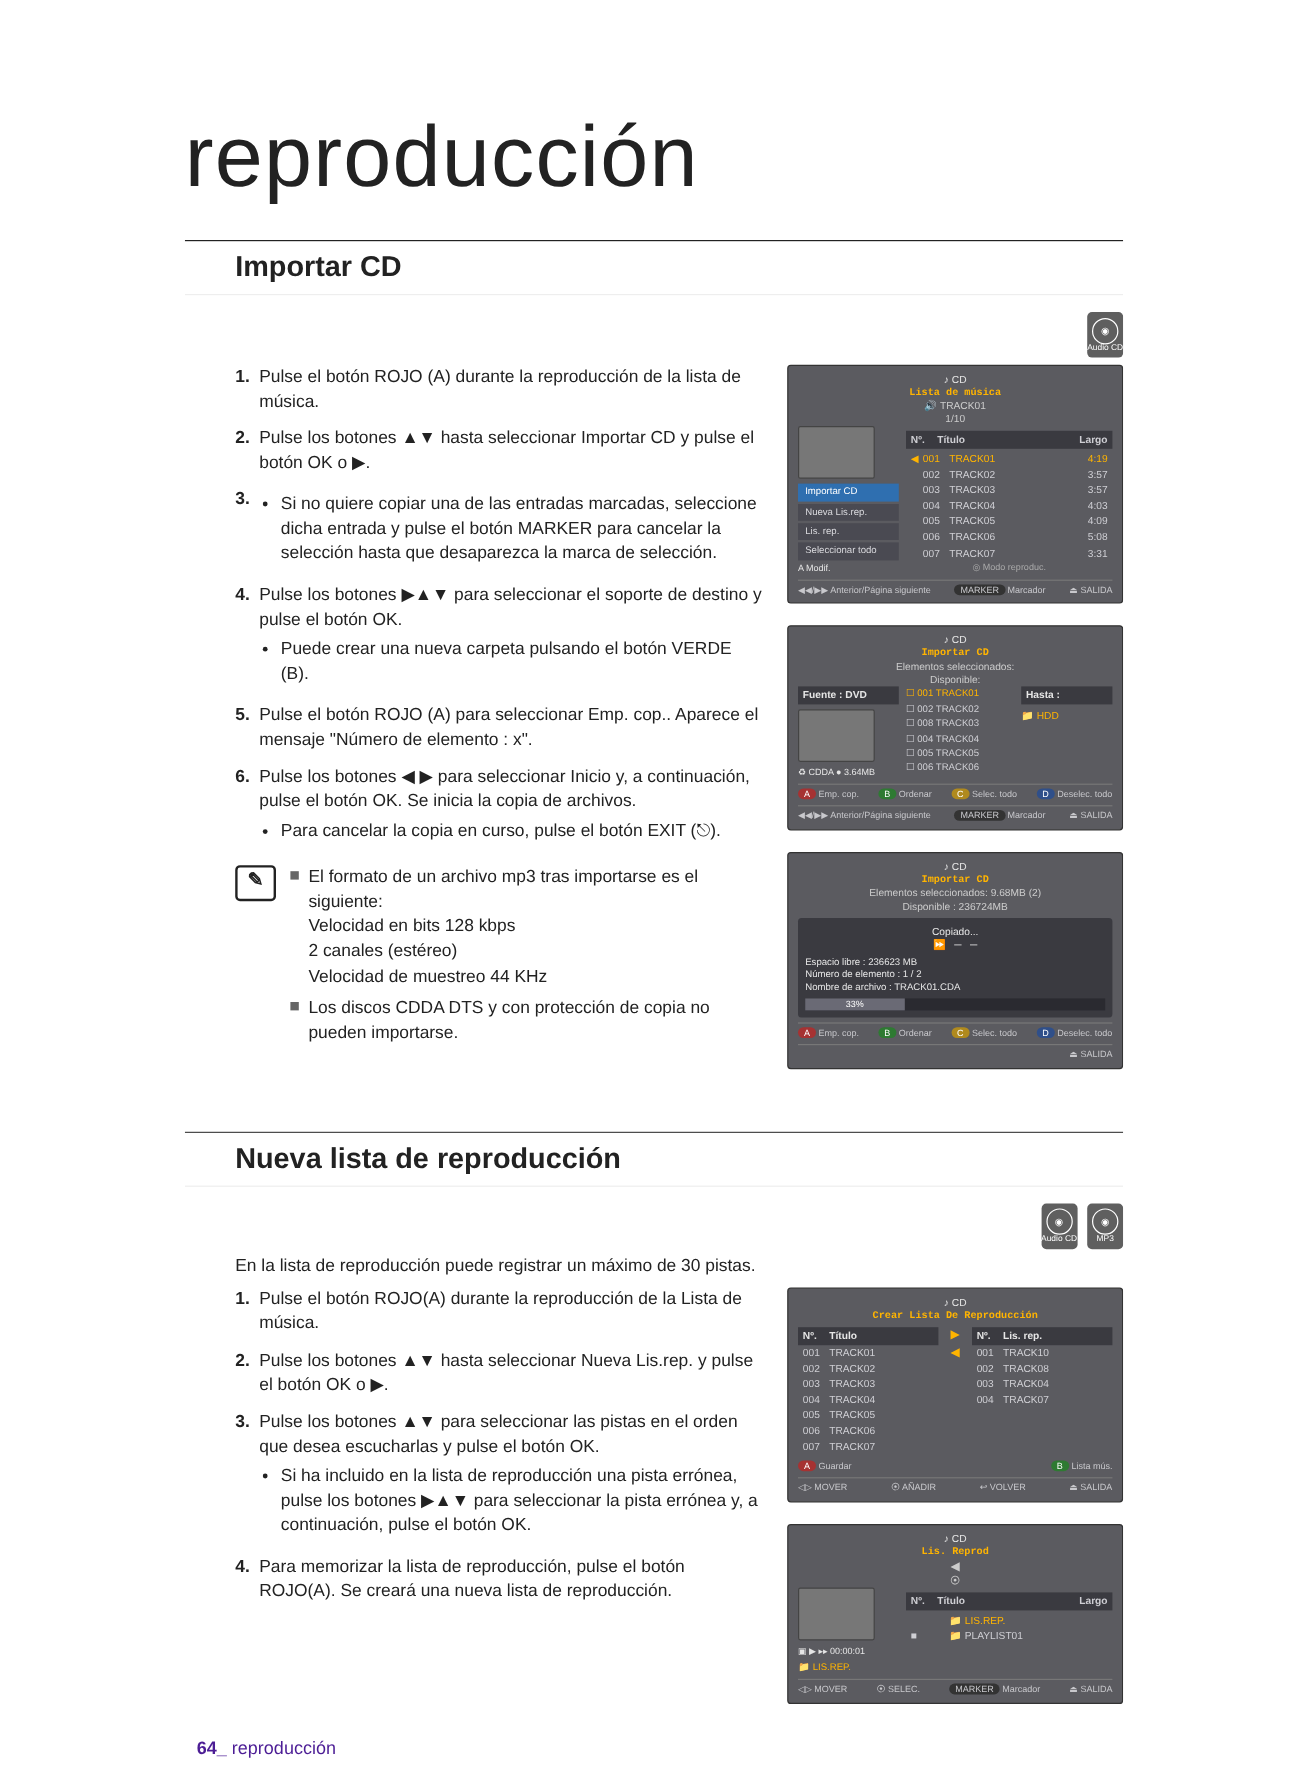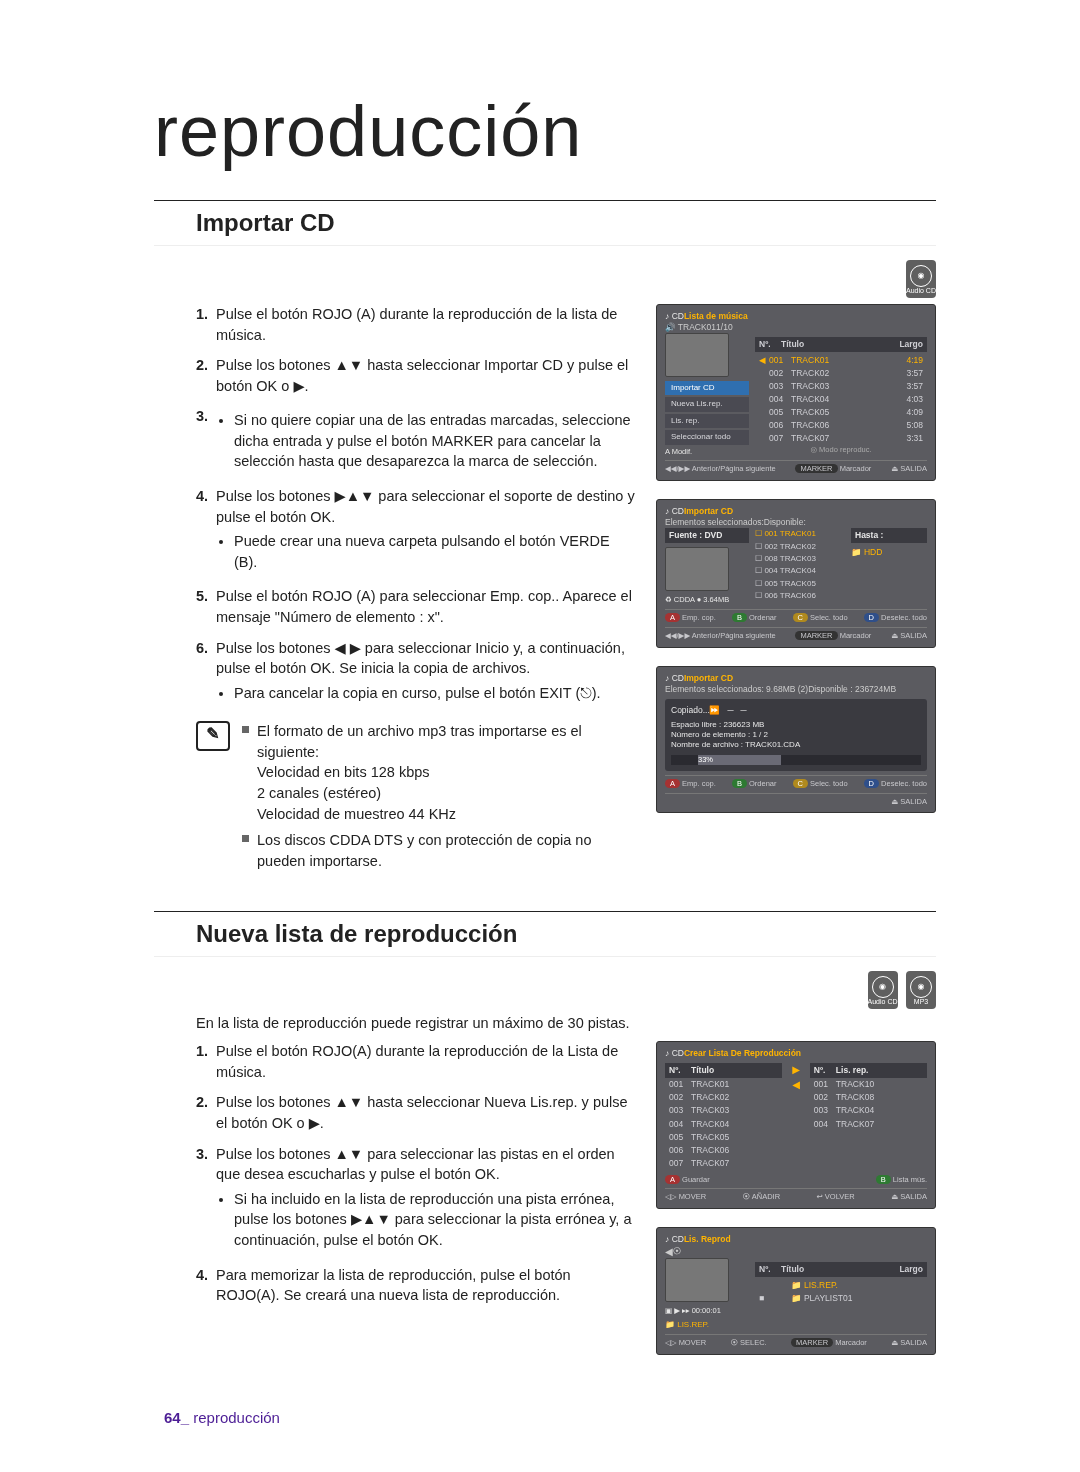--- a/index.html
+++ b/index.html
@@ -140,23 +140,25 @@
     border: 1px solid #333;
     border-radius: 3px;
     color: #e6e6e6;
     font-size: 8.5px;
     margin-bottom: 18px;
     padding: 6px 8px 6px 8px;
     line-height: 1.3;
   }
   .sc-row {
     display: flex;
+    justify-content: space-between;
     align-items: center;
-  }
-  .sc-title { color: #ffb400; font-weight: bold; }
+    flex-direction: column;
+  }
+  .sc-title { color: #ffb400; font-weight: bold; font-family: Liberation Mono, monospace; }
   .sc-sub   { color: #ccc; }
   .thumb {
     width: 62px;
     height: 42px;
     background: #777;
     border: 1px solid #444;
     border-radius: 2px;
   }
   .tbl-head {
     background: #3a3a40;
@@ -245,25 +247,24 @@
     height:10px;
     width:100%;
     margin-top:4px;
     position:relative;
   }
   .prog-fill {
     position:absolute;
     left:0;top:0;bottom:0;
     background:#6a6a75;
     width:33%;
-    text-align:left;
+    text-align:center;
     font-size:7.5px;
     line-height:10px;
     color:#fff;
-    margin-left:27px;
   }
   .two-list {
     display:flex;
     gap:10px;
     margin-top:4px;
     align-items:flex-start;
   }
   .list-col { flex:1; }
   .list-head {
     background:#3a3a40;

